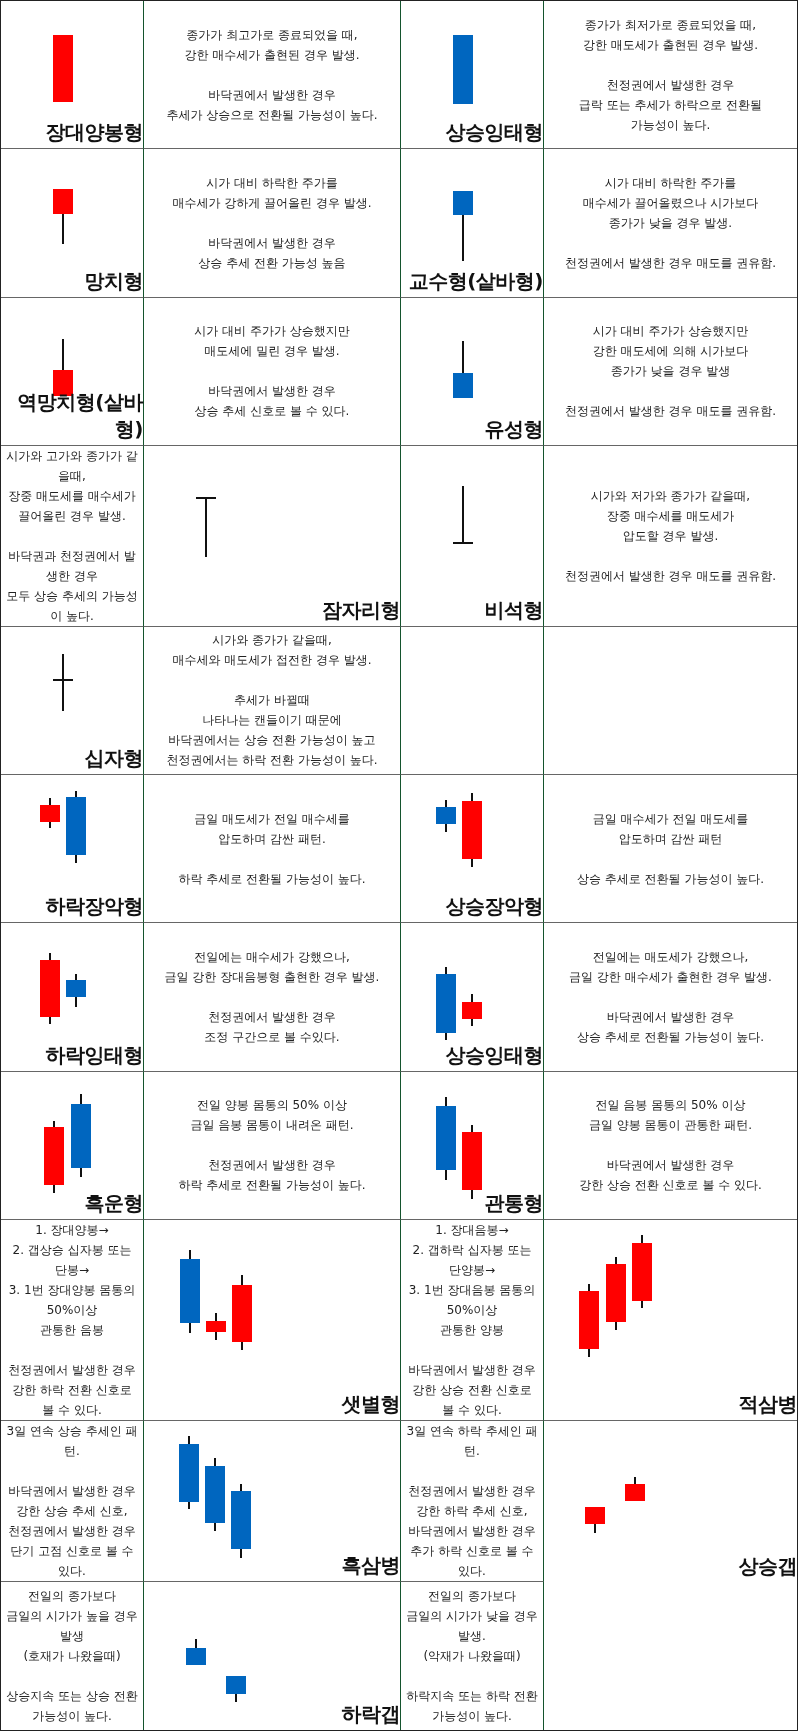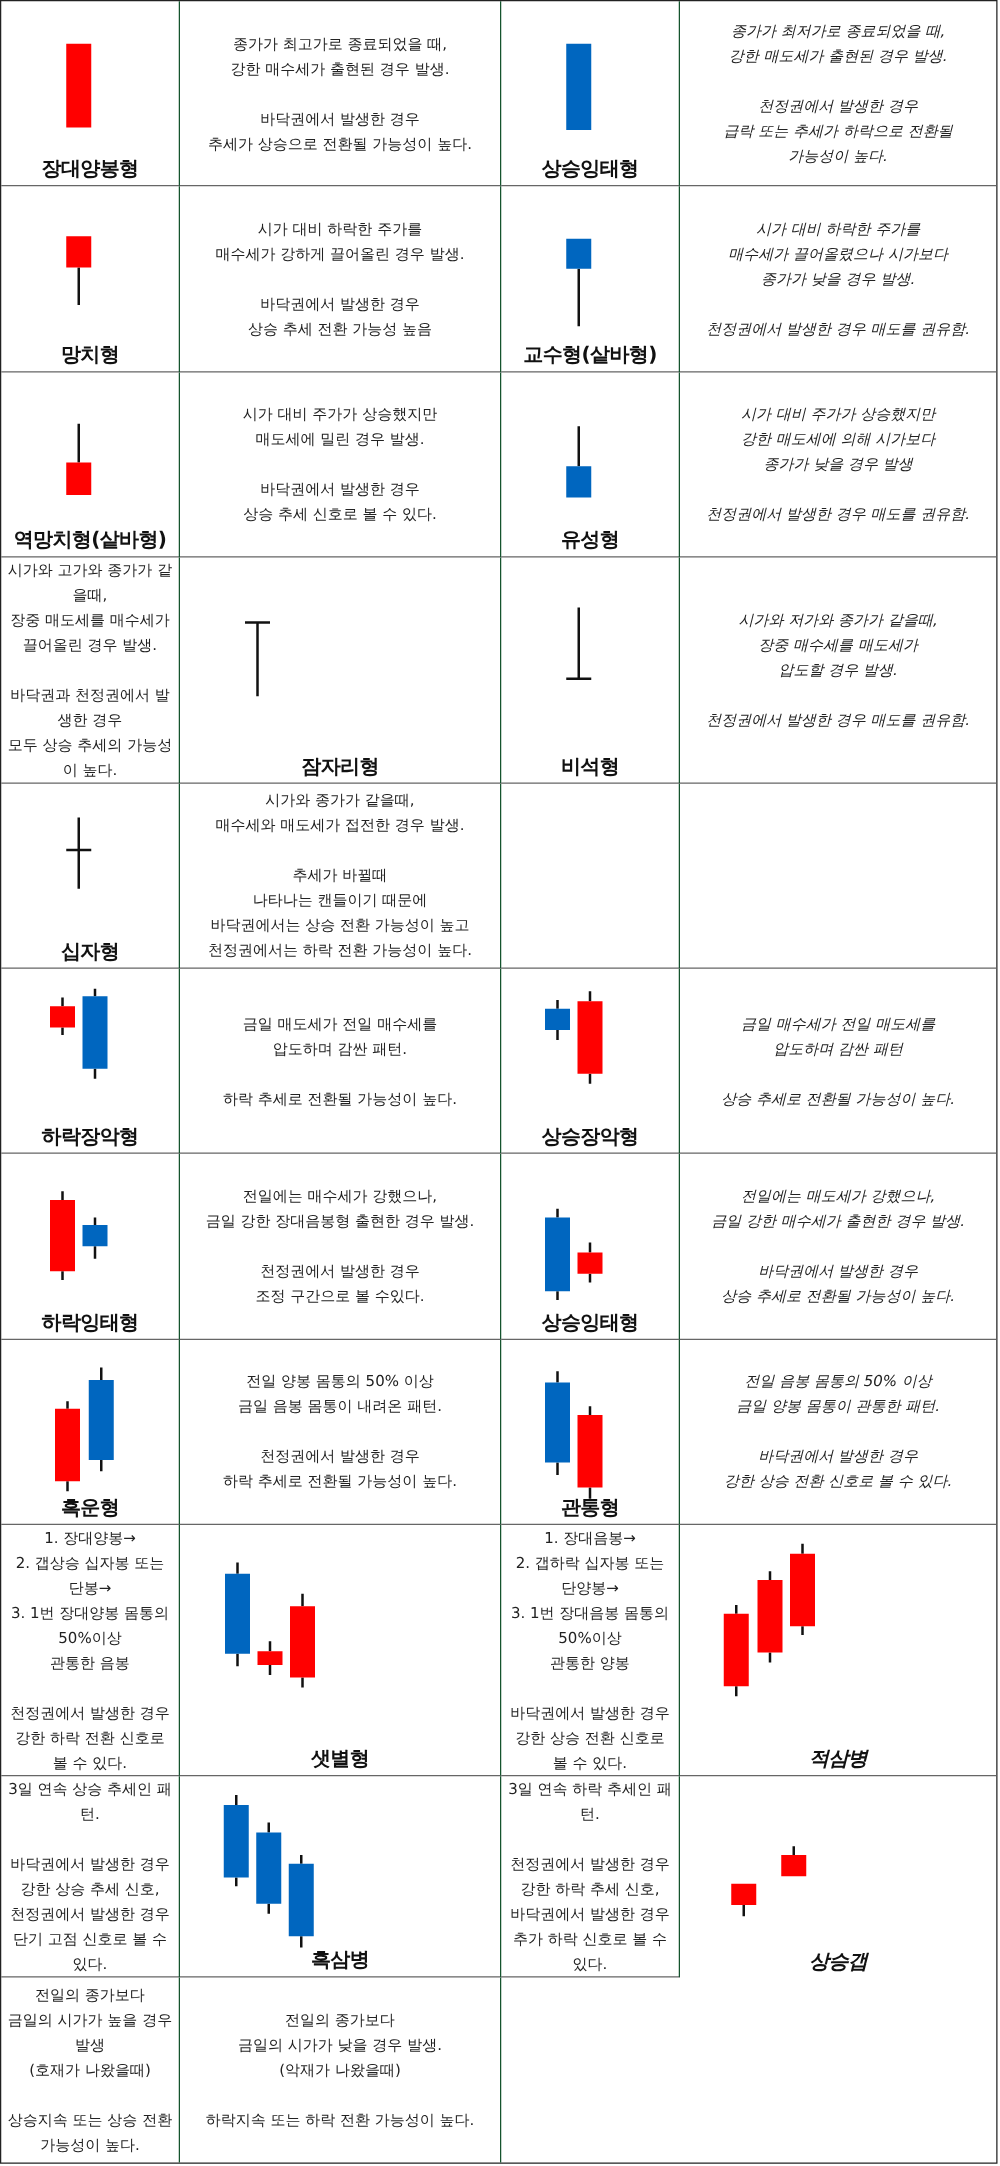--- a/index.html
+++ b/index.html
@@ -4,26 +4,26 @@
 <style>
   html, body { margin:0; padding:0; background:#ffffff; }
   body { width:800px; height:1733px; overflow:hidden; font-family:"DejaVu Sans", sans-serif; }
   .table {
     position:absolute; left:0; top:0; width:798px; height:1731px;
     border:1px solid #222; box-sizing:border-box;
     display:grid; grid-template-columns:143px 257px 143px 1fr;
     grid-template-rows:repeat(11, 1fr);
   }
   .cell { border-right:1px solid #14532d; border-bottom:1px solid #666; position:relative; box-sizing:border-box; }
-  .cell:nth-child(4n) { border-right:none;font-style:italic; }
+  .cell:nth-child(4n) { border-right:none; }
   .icon-cell { display:flex; flex-direction:column; align-items:center; }
   .icon-cell svg { position:absolute; left:0; top:0; }
   .name {
-    position:absolute; bottom:2px; left:0; right:0; text-align:center;
-    font-weight:bold; font-size:16px; color:#111; letter-spacing:-0.5px;
+    position:absolute; bottom:2px; left:0; right:0; text-align:right;
+    font-weight:bold; font-size:20px; color:#111; letter-spacing:-0.5px;
   }
   .desc {
     display:flex; flex-direction:column; justify-content:center; align-items:center;
     height:100%; text-align:center; font-size:12px; line-height:20px; color:#222;
     padding:0 4px; box-sizing:border-box;
   }
   .desc .gap { height:20px; }
 </style>
 </head>
 <body>
@@ -395,20 +395,29 @@
     </div>
     <div class="cell" style="border-bottom: none;">
       <div class="desc">
         <div>전일의 종가보다</div>
         <div>금일의 시가가 높을 경우 발생</div>
         <div>(호재가 나왔을때)</div>
         <div class="gap"></div>
         <div>상승지속 또는 상승 전환 가능성이 높다.</div>
       </div>
     </div>
+    <div class="cell icon-cell" style="border-bottom: none;">
+      <svg width="143" height="157" viewBox="0 0 143 157">
+        <line x1="52" y1="57" x2="52" y2="66" stroke="#111111" stroke-width="2"></line>
+        <rect x="42" y="66" width="20" height="17" fill="#0066bf"></rect>
+        <line x1="92" y1="112" x2="92" y2="120" stroke="#111111" stroke-width="2"></line>
+        <rect x="82" y="94" width="20" height="18" fill="#0066bf"></rect>
+      </svg>
+      <div class="name">하락갭</div>
+    </div>
     <div class="cell" style="border-bottom: none;">
       <div class="desc">
         <div>전일의 종가보다</div>
         <div>금일의 시가가 낮을 경우 발생.</div>
         <div>(악재가 나왔을때)</div>
         <div class="gap"></div>
         <div>하락지속 또는 하락 전환 가능성이 높다.</div>
       </div>
     </div>
   </div>

